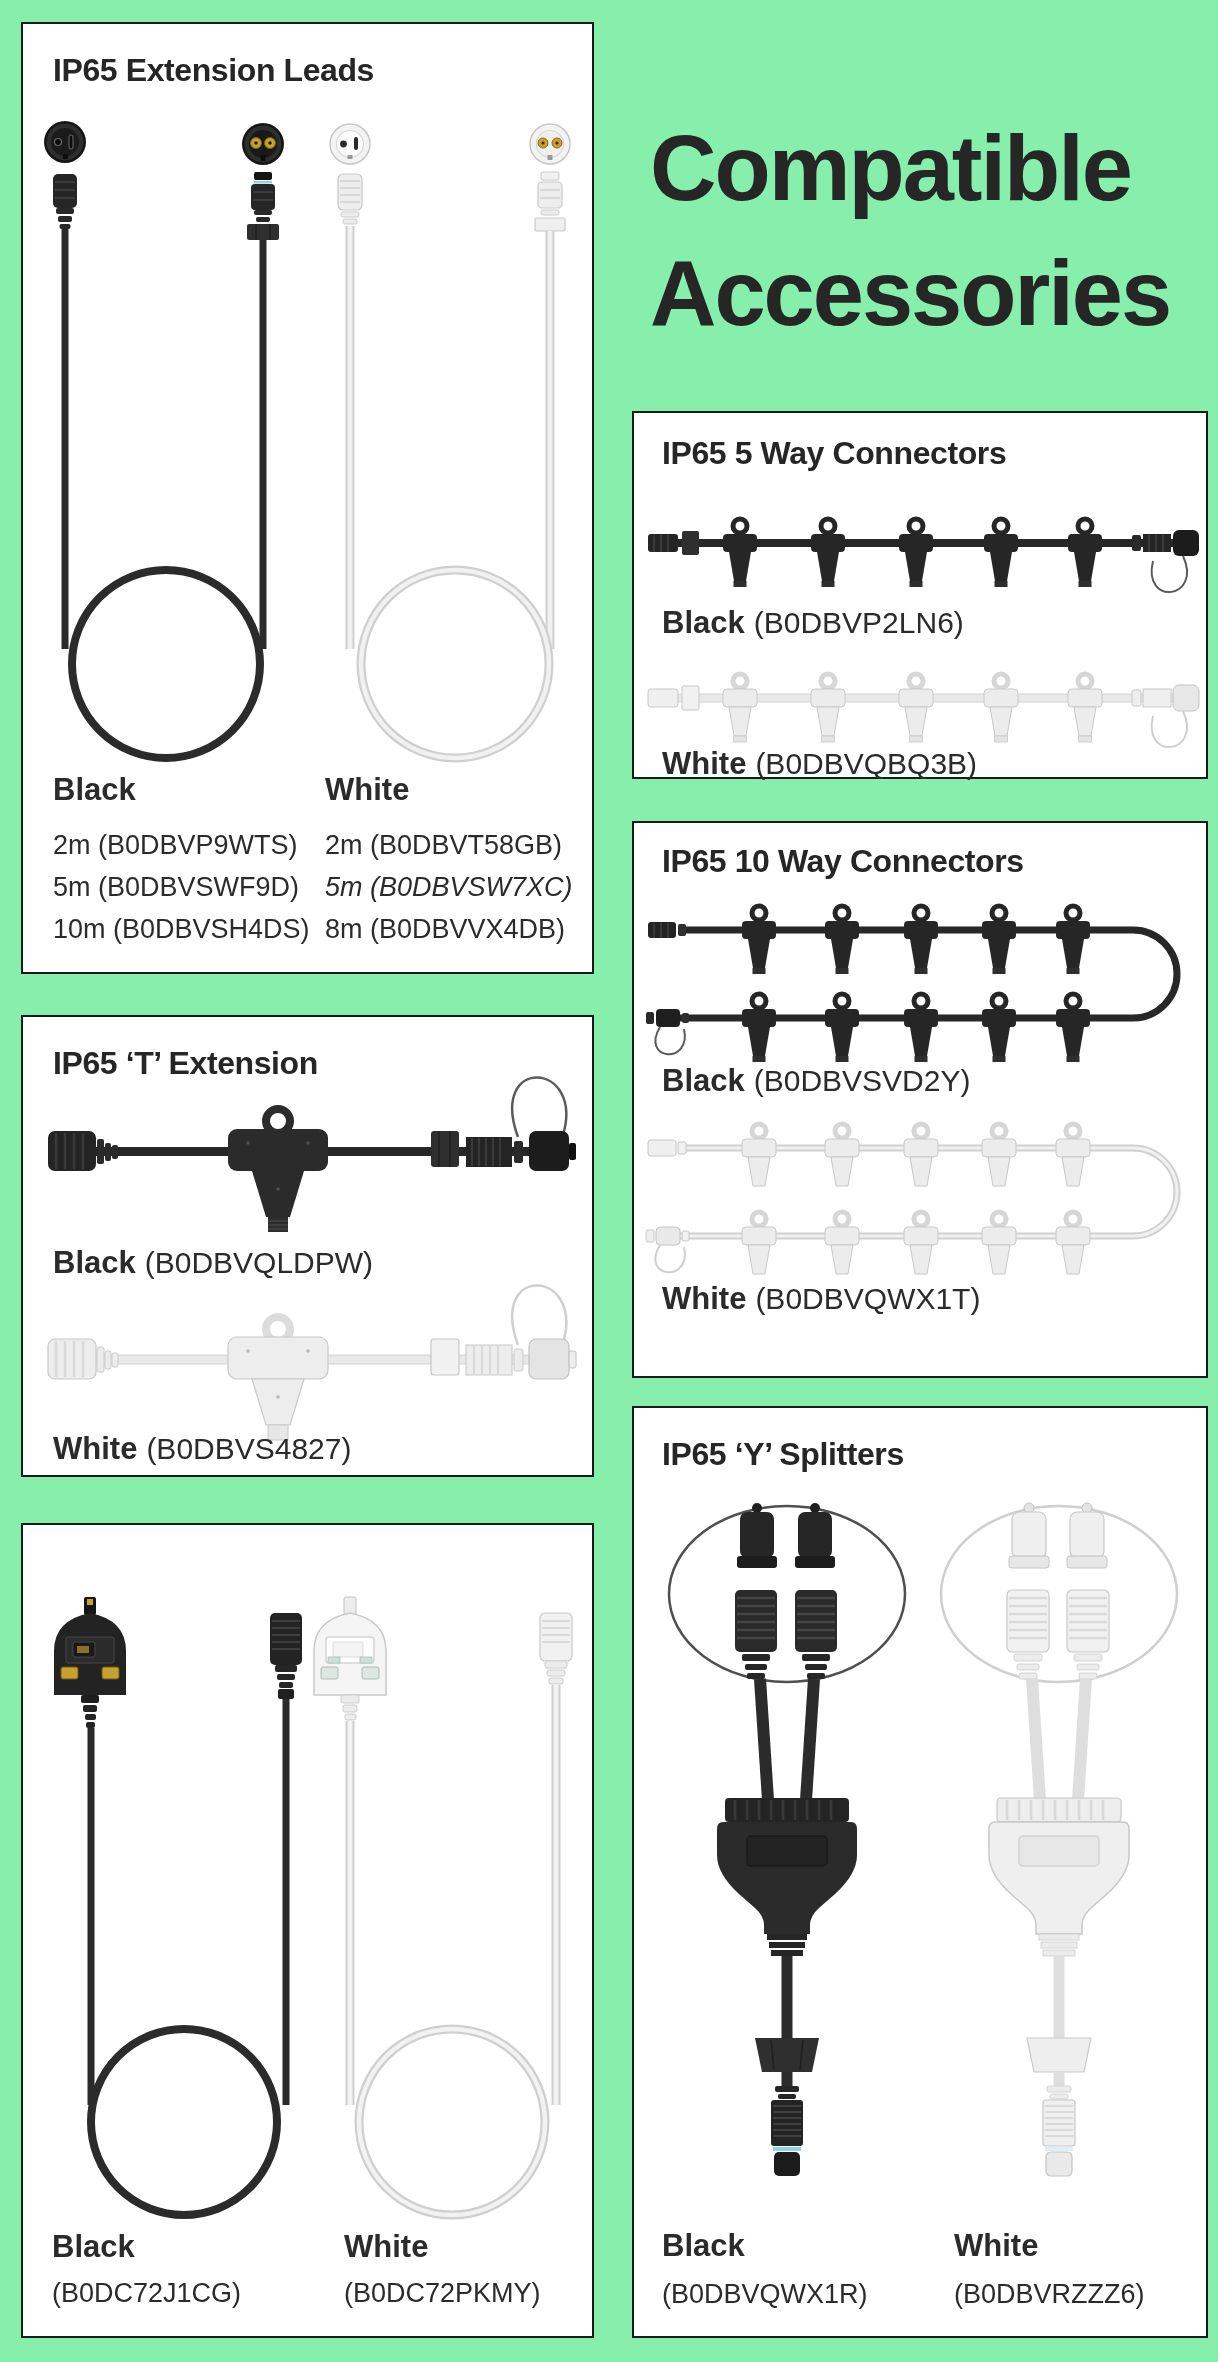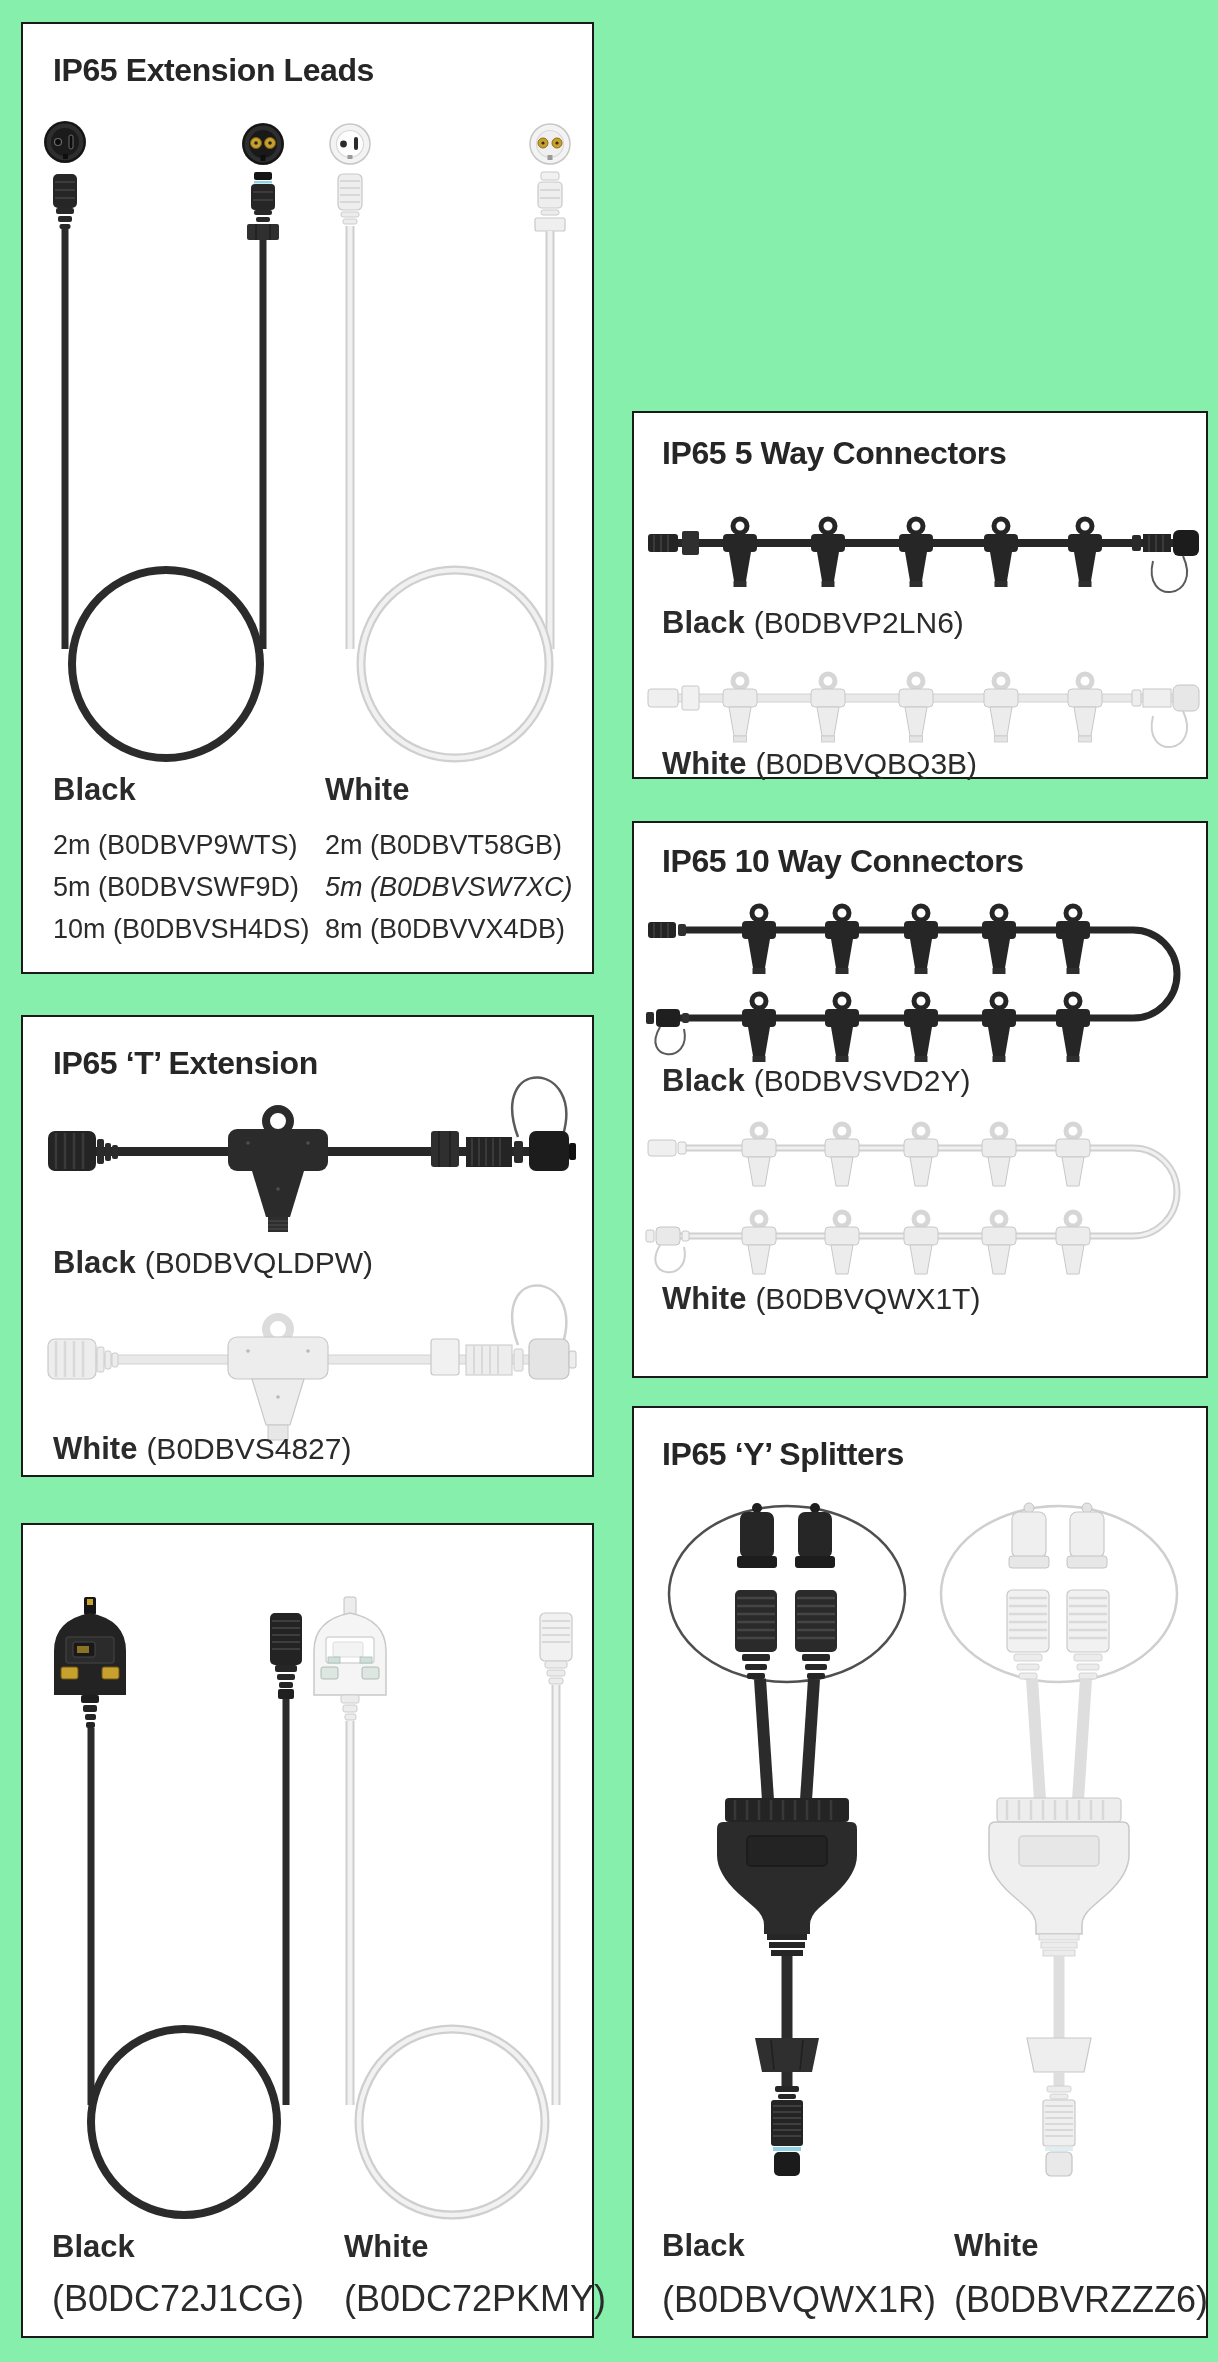--- a/index.html
+++ b/index.html
@@ -5,21 +5,21 @@
   html,body{margin:0;padding:0;background:#ffffff;}
   #canvas{position:relative;width:1218px;height:2362px;background:#86efac;overflow:hidden;
           font-family:"Liberation Sans", sans-serif;color:#2b2b2b;}
   .box{position:absolute;border:2px solid #1a1a1a;background:#ffffff;box-sizing:border-box;}
   .art{position:absolute;left:0;top:0;}
   .h{position:absolute;font-weight:700;font-size:32px;letter-spacing:-0.4px;color:#262626;white-space:nowrap;}
   .cl{position:absolute;font-weight:700;font-size:31px;color:#2b2b2b;white-space:nowrap;}
   .item{position:absolute;font-size:27px;color:#2b2b2b;white-space:nowrap;}
   .codeline{position:absolute;font-size:30px;color:#2b2b2b;white-space:nowrap;}
   .codeline .b{font-weight:700;font-size:31px;margin-right:9px;}
-  .codeonly{position:absolute;font-size:36px;color:#2b2b2b;white-space:nowrap;}
+  .codeonly{position:absolute;font-size:27px;color:#2b2b2b;white-space:nowrap;}
   #main-title{position:absolute;left:650px;top:106px;width:560px;font-weight:700;
               font-size:92px;line-height:1.36;letter-spacing:-2px;color:#262626;}
 </style>
 </head>
 <body>
 
 <div id="canvas">
 
   <section class="box" style="left:21px;top:22px;width:573px;height:952px;">
     <svg class="art" width="569" height="948" viewBox="0 0 569 948">
@@ -111,20 +111,21 @@
     <div class="cl" style="left:30px;top:748px;">Black</div>
     <div class="cl" style="left:302px;top:748px;">White</div>
     <div class="item" style="left:30px;top:806px;">2m (B0DBVP9WTS)</div>
     <div class="item" style="left:30px;top:848px;">5m (B0DBVSWF9D)</div>
     <div class="item" style="left:30px;top:890px;">10m (B0DBVSH4DS)</div>
     <div class="item" style="left:302px;top:806px;">2m (B0DBVT58GB)</div>
     <div class="item" style="left:302px;top:848px;font-style:italic;">5m (B0DBVSW7XC)</div>
     <div class="item" style="left:302px;top:890px;">8m (B0DBVVX4DB)</div>
   </section>
 
+  <div id="main-title">Compatible Accessories</div>
 
   <section class="box" style="left:632px;top:411px;width:576px;height:368px;">
     <svg class="art" width="572" height="364" viewBox="0 0 572 364">
 
       <g>
         <rect x="14" y="126" width="546" height="8" rx="4" fill="#272727"></rect>
         <rect x="14" y="121" width="30" height="18" rx="3" fill="#242424"></rect>
         <line x1="20" y1="122" x2="20" y2="139" stroke="#3a3a3a" stroke-width="2"></line>
         <line x1="27" y1="122" x2="27" y2="139" stroke="#3a3a3a" stroke-width="2"></line>
         <line x1="34" y1="122" x2="34" y2="139" stroke="#3a3a3a" stroke-width="2"></line>

